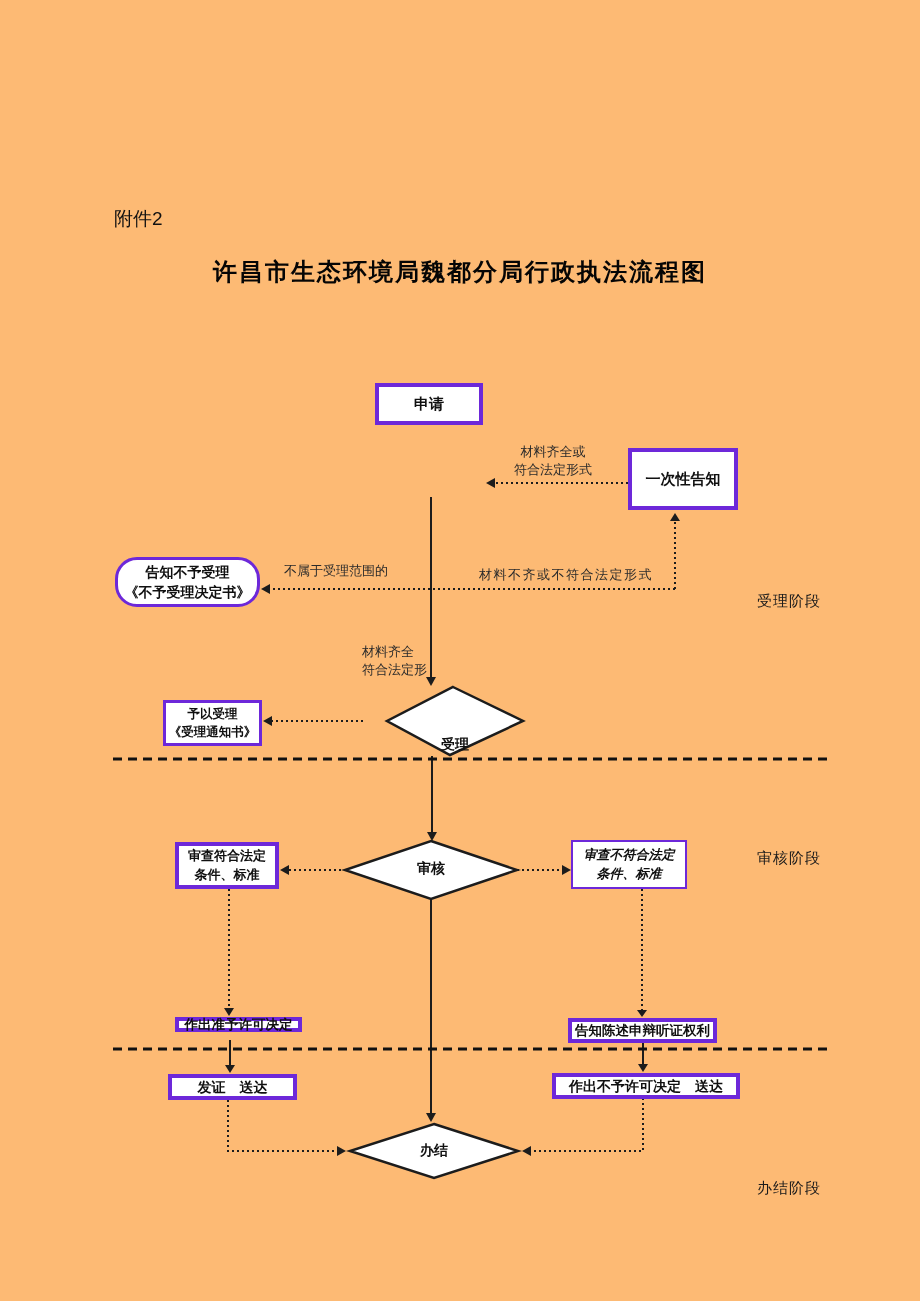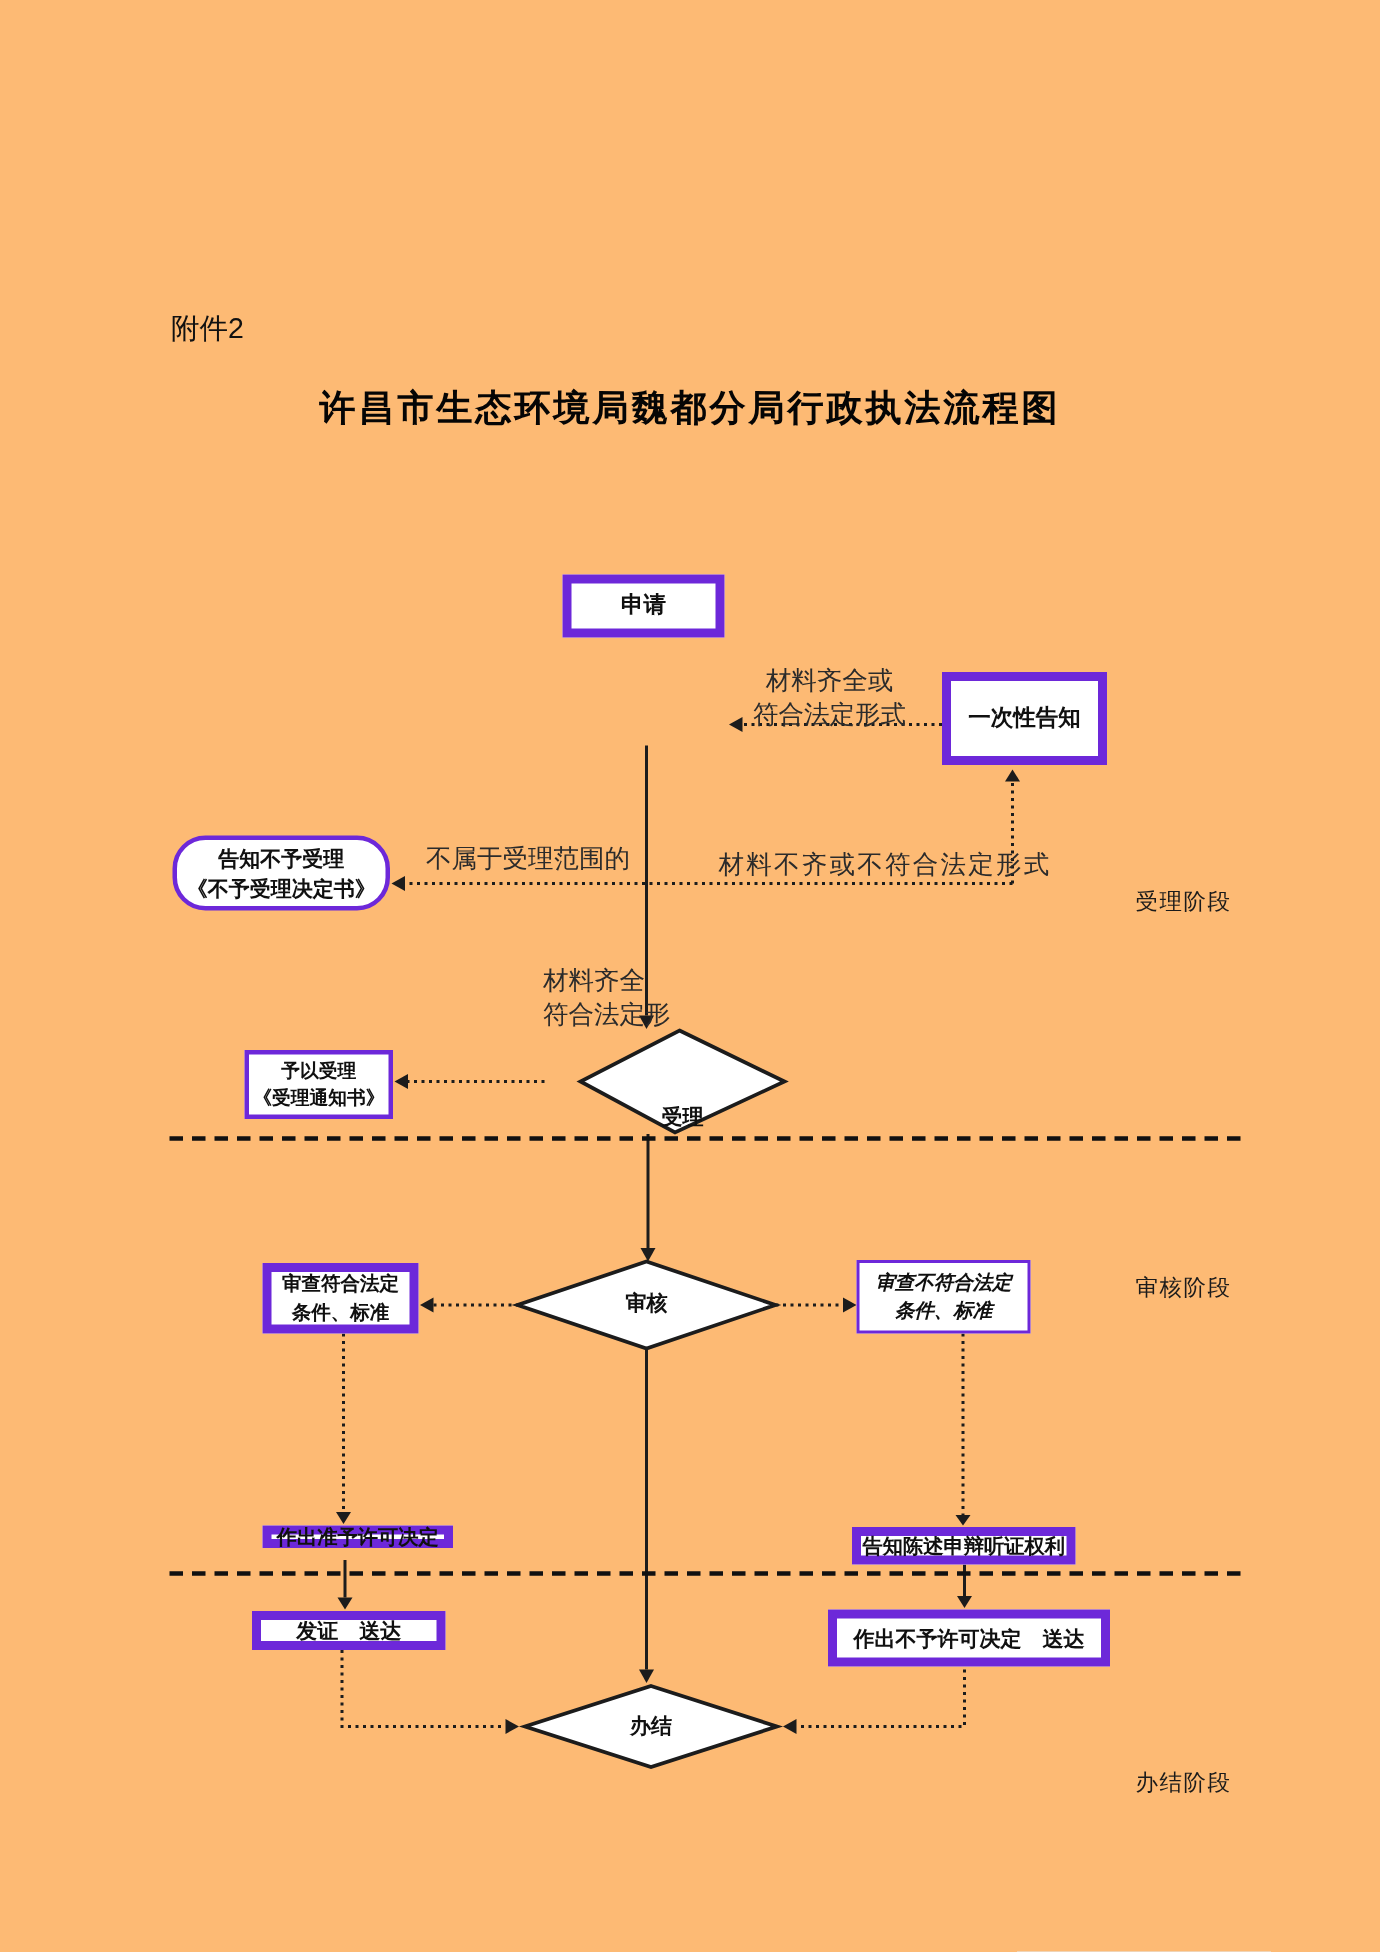--- a/index.html
+++ b/index.html
@@ -22,37 +22,37 @@
     letter-spacing:2px;color:#050505;
   }
   .doc-subtitle{
     position:absolute;left:0;top:321px;width:920px;
     text-align:center;font-size:22px;font-weight:bold;
     letter-spacing:1px;color:#050505;
   }
   svg.flow{position:absolute;left:0;top:0;width:920px;height:1301px;pointer-events:none;}
   .box{
     position:absolute;box-sizing:border-box;
-    background:#fff;border:6px solid #6d28d9;
+    background:#fff;border:4px solid #6d28d9;
     display:flex;flex-direction:column;align-items:center;justify-content:center;
     font-weight:bold;color:#101010;text-align:center;line-height:1.45;
   }
   .box.thick{border-width:3px;}
   .diamond-label{
     position:absolute;transform:translate(-50%,-50%);
     font-weight:bold;font-size:14px;color:#101010;white-space:nowrap;
   }
   .stage{
     position:absolute;font-size:15px;color:#1b1b1b;
     letter-spacing:1px;white-space:nowrap;
   }
   .elabel{
     position:absolute;
     font-family:"Liberation Serif",serif;
-    font-size:17px;color:#2b2b2b;line-height:1.35;white-space:nowrap;
+    font-size:13px;color:#2b2b2b;line-height:1.35;white-space:nowrap;
   }
   .elabel.center{text-align:center;transform:translateX(-50%);}
   .elabel.spaced{letter-spacing:1.5px;}
 </style>
 </head>
 <body>
 
 <div class="page">
 
   <div class="attachment">附件2</div>
@@ -146,21 +146,21 @@
   </div>
 
   <div class="box" style="left:568px;top:1018px;width:149px;height:25px;font-size:13.5px;line-height:1;text-align:right;">
     <div>告知陈述申辩听证权利</div>
   </div>
 
   <div class="box" style="left:168px;top:1074px;width:129px;height:26px;font-size:14px;line-height:1;">
     <div>发证　送达</div>
   </div>
 
-  <div class="box" style="left:552px;top:1073px;width:188px;height:38px;font-size:14px;line-height:1;">
+  <div class="box" style="left:552px;top:1073px;width:188px;height:26px;font-size:14px;line-height:1;">
     <div>作出不予许可决定　送达</div>
   </div>
 
   <div class="diamond-label" style="left:455px;top:721px;margin-top:24px;">受理</div>
   <div class="diamond-label" style="left:431px;top:869px;">审核</div>
   <div class="diamond-label" style="left:434px;top:1151px;">办结</div>
 
   <div class="elabel center" style="left:553px;top:443px;">
     <div>材料齐全或</div>
     <div>符合法定形式</div>

